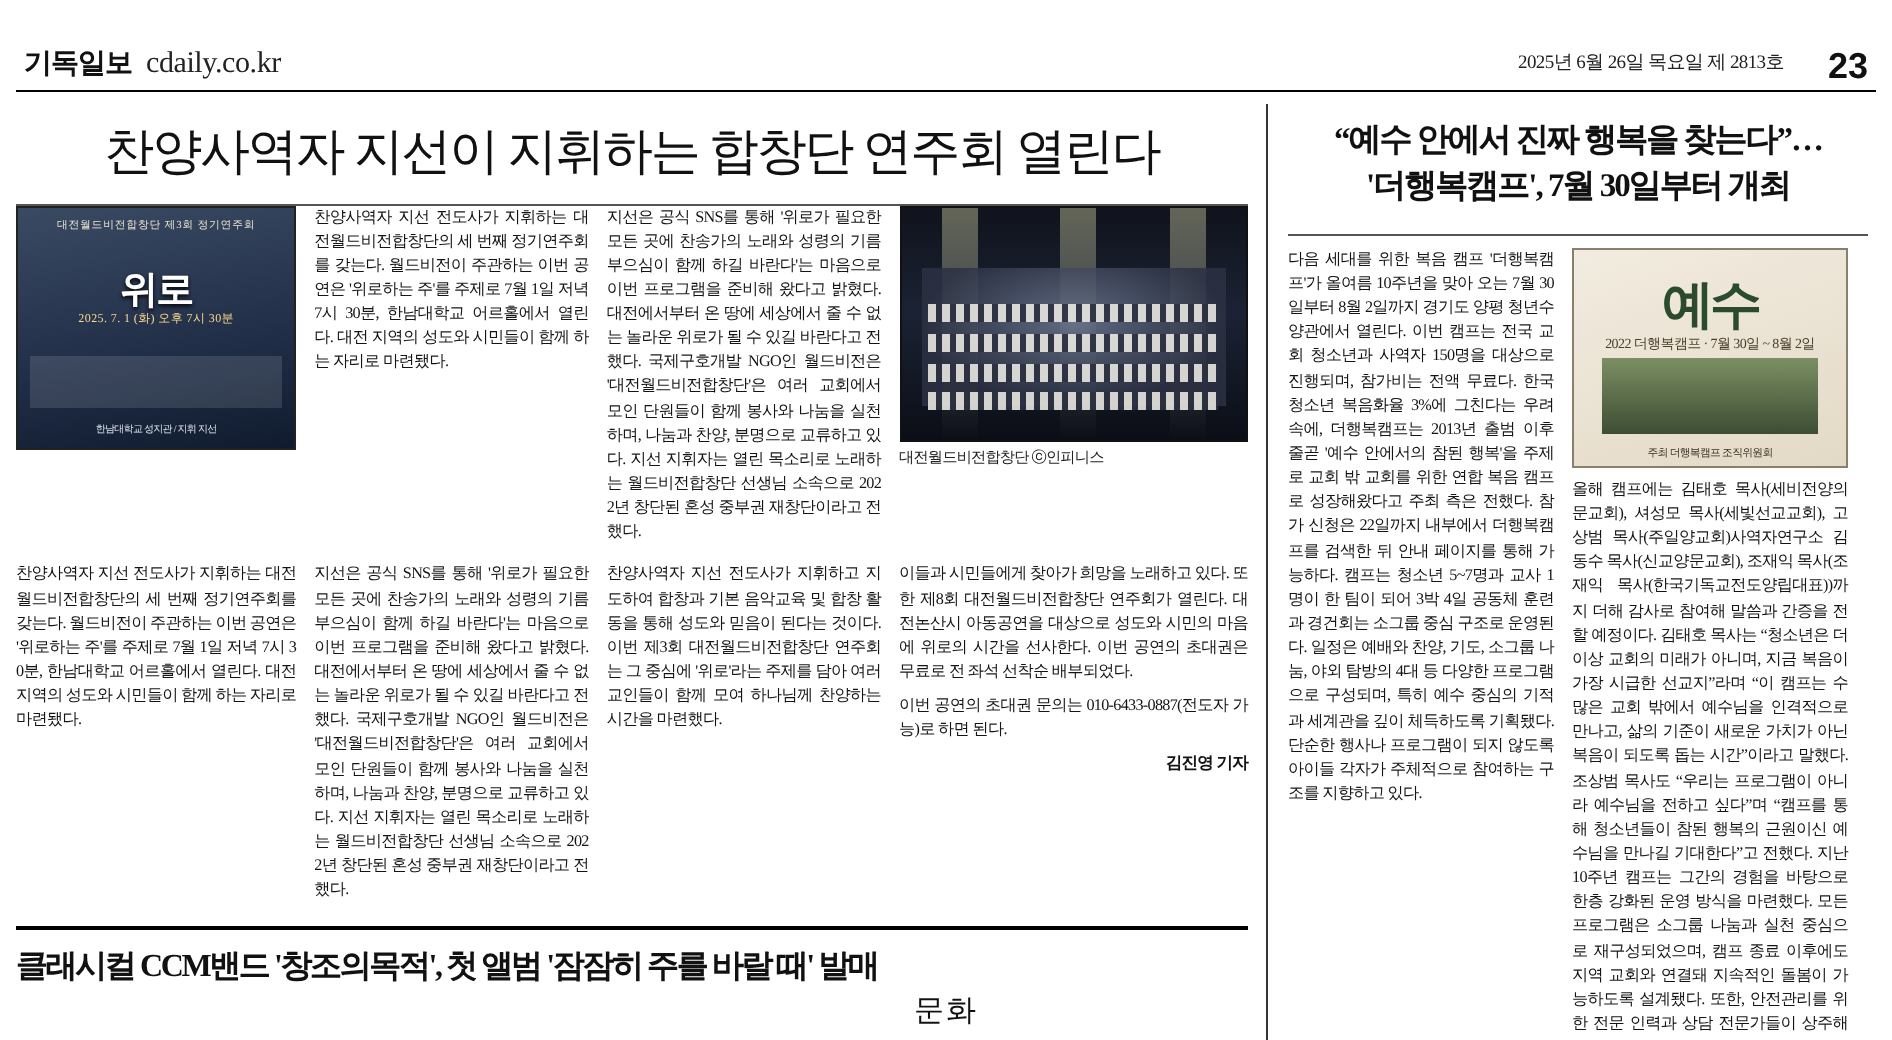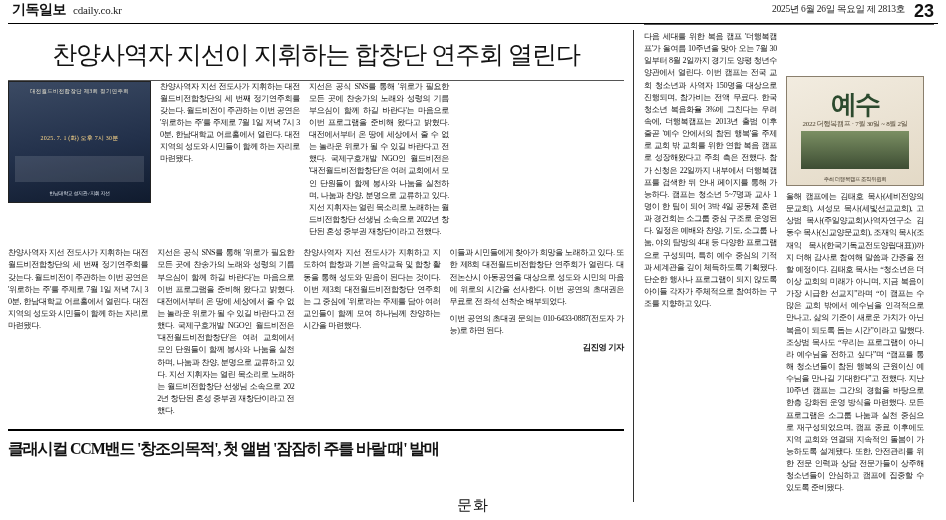--- a/index.html
+++ b/index.html
@@ -23,52 +23,52 @@
     padding: 0 8px;
   }
 
   
   .masthead {
     display: flex;
     align-items: flex-end;
     justify-content: space-between;
     padding: 7px 4px 4px 4px;
     border-bottom: 1.6px solid #000;
-    height: 24px;
+    height: 46px;
     box-sizing: border-box;
   }
   .masthead-left {
     display: flex;
     align-items: baseline;
     gap: 7px;
   }
   .paper-name {
     font-family: "Liberation Serif", serif;
     font-weight: bold;
     font-size: 14px;
     letter-spacing: -0.5px;
   }
   .paper-url {
-    font-size: 11px;
+    font-size: 15px;
     color: #222;
     letter-spacing: -0.2px;
   }
   .section-title {
     font-size: 15px;
     font-weight: normal;
     letter-spacing: 1px;
     position: absolute;
     left: 50%;
     transform: translateX(-50%);
     bottom: 5px;
   }
   .masthead-right {
     display: flex;
     align-items: flex-end;
-    gap: 9px;
+    gap: 22px;
   }
   .issue-info {
     font-size: 9.5px;
     color: #222;
     padding-bottom: 3px;
     letter-spacing: -0.3px;
   }
   .page-number {
     font-size: 18px;
     font-weight: bold;
@@ -224,21 +224,20 @@
 
   
   .camp {
     width: 100%;
     height: 110px;
     background: linear-gradient(160deg,#f2ece0 0%, #e3d9c6 100%);
     border: 1px solid #8a7f6d;
     box-sizing: border-box;
     position: relative;
     overflow: hidden;
-    margin-top: 45px;
   }
   .camp .c-big {
     position: absolute; top: 8px; left: 0; right: 0; text-align: center;
     font-size: 26px; font-weight: bold; color: #2c4a2e; letter-spacing: -2px;
   }
   .camp .c-sub {
     position: absolute; top: 42px; left: 0; right: 0; text-align: center;
     font-size: 7px; color: #4a3f2c; letter-spacing: -0.3px;
   }
   .camp .c-photo {
@@ -278,38 +277,52 @@
     <div class="col-main">
 
       <div class="headline-lead">찬양사역자 지선이 지휘하는 합창단 연주회 열린다</div>
       <hr class="hr-thin">
 
       <div class="cols">
 
         <div class="tcol" style="width:143px">
           <div class="poster">
             <div class="p-top">대전월드비전합창단 제3회 정기연주회</div>
+            <div class="p-title">위로</div>
             <div class="p-sub">2025. 7. 1 (화) 오후 7시 30분</div>
             <div class="p-band"></div>
             <div class="p-foot">한남대학교 성지관 / 지휘 지선</div>
           </div>
         </div>
 
         <div class="tcol" style="width:140px">
           <p>찬양사역자 지선 전도사가 지휘하는 대전월드비전합창단의 세 번째 정기연주회를 갖는다.
 
 월드비전이 주관하는 이번 공연은 '위로하는 주'를 주제로 7월 1일 저녁 7시 30분, 한남대학교 어르홀에서 열린다. 대전 지역의 성도와 시민들이 함께 하는 자리로 마련됐다.</p>
         </div>
 
         <div class="tcol" style="width:140px">
           <p>지선은 공식 SNS를 통해 '위로가 필요한 모든 곳에 찬송가의 노래와 성령의 기름 부으심이 함께 하길 바란다'는 마음으로 이번 프로그램을 준비해 왔다고 밝혔다. 대전에서부터 온 땅에 세상에서 줄 수 없는 놀라운 위로가 될 수 있길 바란다고 전했다.
 
 국제구호개발 NGO인 월드비전은 '대전월드비전합창단'은 여러 교회에서 모인 단원들이 함께 봉사와 나눔을 실천하며, 나눔과 찬양, 분명으로 교류하고 있다. 지선 지휘자는 열린 목소리로 노래하는 월드비전합창단 선생님 소속으로 2022년 창단된 혼성 중부권 재창단이라고 전했다.</p>
         </div>
 
+        <div class="tcol" style="width:178px">
+          <div class="choir">
+            <div class="spot" style="left:12%"></div>
+            <div class="spot" style="left:46%"></div>
+            <div class="spot" style="left:78%"></div>
+            <div class="stage"></div>
+            <div class="rowline" style="top:42%"></div>
+            <div class="rowline" style="top:55%"></div>
+            <div class="rowline" style="top:68%"></div>
+            <div class="rowline" style="top:80%"></div>
+          </div>
+          <div class="caption">대전월드비전합창단 ⓒ인피니스</div>
+        </div>
       </div>
 
       <div class="cols" style="margin-top:4px">
         <div class="tcol" style="width:143px">
           <p>찬양사역자 지선 전도사가 지휘하는 대전월드비전합창단의 세 번째 정기연주회를 갖는다.
 
 월드비전이 주관하는 이번 공연은 '위로하는 주'를 주제로 7월 1일 저녁 7시 30분, 한남대학교 어르홀에서 열린다. 대전 지역의 성도와 시민들이 함께 하는 자리로 마련됐다.</p>
         </div>
         <div class="tcol" style="width:140px">
           <p>지선은 공식 SNS를 통해 '위로가 필요한 모든 곳에 찬송가의 노래와 성령의 기름 부으심이 함께 하길 바란다'는 마음으로 이번 프로그램을 준비해 왔다고 밝혔다. 대전에서부터 온 땅에 세상에서 줄 수 없는 놀라운 위로가 될 수 있길 바란다고 전했다.
@@ -333,20 +346,24 @@
       </div>
 
       <hr class="section-divider">
       <div class="headline-bottom">클래시컬 CCM밴드 '창조의목적', 첫 앨범 '잠잠히 주를 바랄 때' 발매</div>
 
     </div>
 
     <div class="vrule"></div>
 
     <div class="col-right">
+      <div class="headline-right">
+        <div>“예수 안에서 진짜 행복을 찾는다”…</div>
+        <div>'더행복캠프', 7월 30일부터 개최</div>
+      </div>
       <hr class="hr-thin">
 
       <div class="cols" style="margin-top:6px">
         <div class="tcol" style="width:133px">
           <p>다음 세대를 위한 복음 캠프 '더행복캠프'가 올여름 10주년을 맞아 오는 7월 30일부터 8월 2일까지 경기도 양평 청년수 양관에서 열린다.
 
 이번 캠프는 전국 교회 청소년과 사역자 150명을 대상으로 진행되며, 참가비는 전액 무료다.
 
 한국 청소년 복음화율 3%에 그친다는 우려 속에, 더행복캠프는 2013년 출범 이후 줄곧 '예수 안에서의 참된 행복'을 주제로 교회 밖 교회를 위한 연합 복음 캠프로 성장해왔다고 주최 측은 전했다.
 

